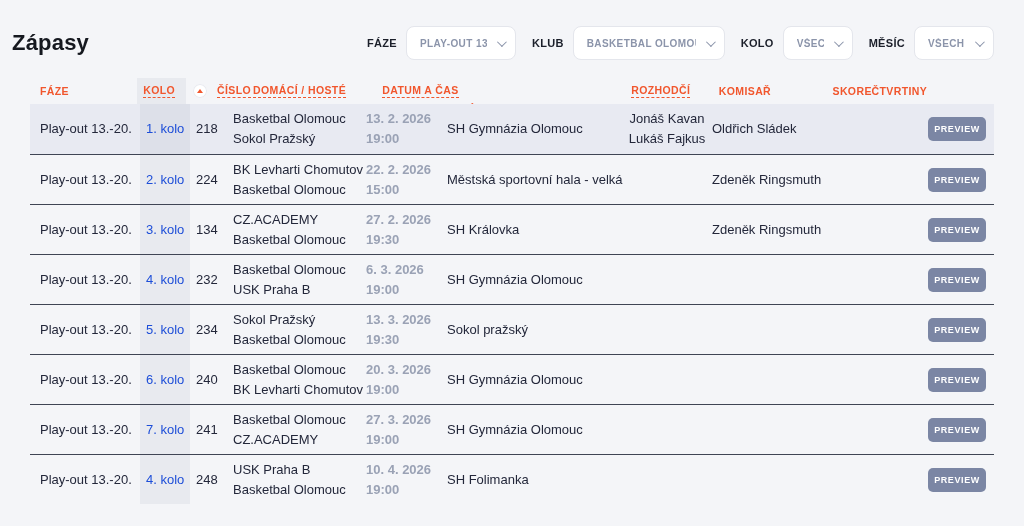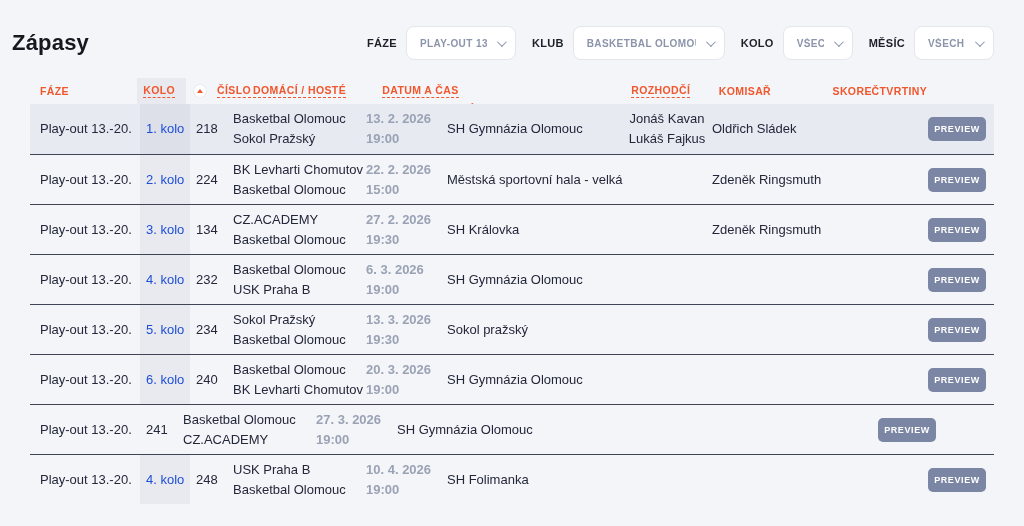--- a/index.html
+++ b/index.html
@@ -402,20 +402,23 @@
             <span class="line"></span>
           </div>
     <div class="cell w-action">
       <button class="preview-btn">Preview</button>
     </div>
   </div>
         <div class="row">
     <div class="cell w-faze">
             <span class="line">Play-out 13.-20.</span>
           </div>
+    <div class="cell w-kolo band muted">
+            <span class="line">7. kolo</span>
+          </div>
     <div class="cell w-cislo">
             <span class="line">241</span>
           </div>
     <div class="cell w-teams">
       <span class="line">Basketbal Olomouc</span>
       <span class="line">CZ.ACADEMY</span>
     </div>
     <div class="cell w-datum">
       <span class="line date-line">27. 3. 2026</span>
       <span class="line date-line">19:00</span>

